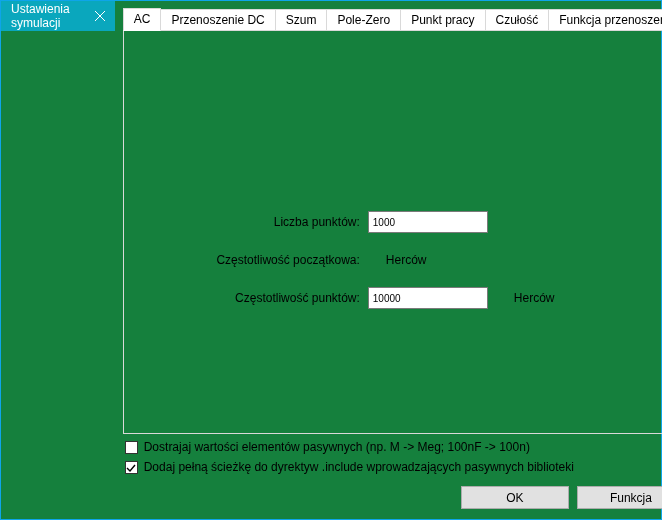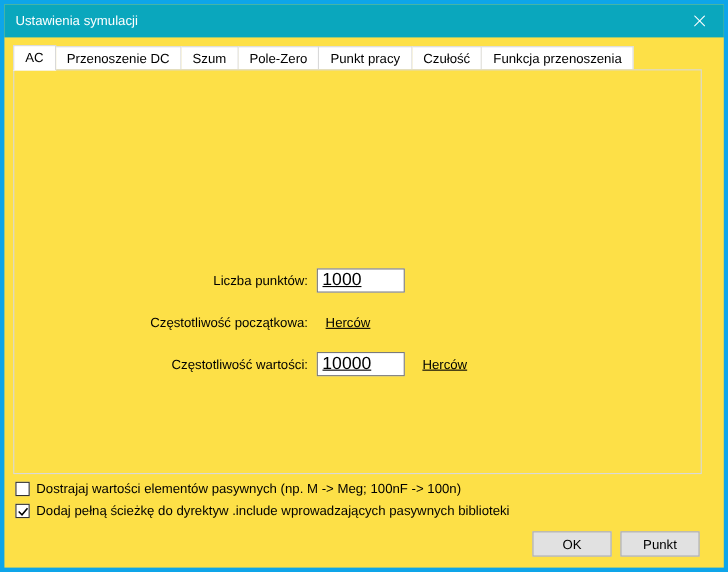--- a/index.html
+++ b/index.html
@@ -1,21 +1,21 @@
 <!DOCTYPE html>
 <html><head>
 <meta charset="utf-8">
 <style>
   * { box-sizing: border-box; }
   html, body { margin: 0; padding: 0; font-family: "Segoe UI", Tahoma, sans-serif; font-size: 12px; color: #000; }
   .window {
     width: 662px; height: 520px;
-    border: 4px solid #0ea5e9;
-    background: #fde047;
-    display: flex; flex-direction: column;
+    border: 1px solid #0ea5e9;
+    background: #15803d;
+    display: flex; flex-direction: row;
     position: relative;
   }
   .titlebar {
     height: 30px; background: #0aa7bd;
     display: flex; align-items: center; justify-content: space-between;
     padding: 0 0 0 10px; color: #fff; font-size: 12px;
   }
   .titlebar .title { }
   .titlebar .close {
     width: 45px; height: 30px; display: flex; align-items: center; justify-content: center;
@@ -46,39 +46,39 @@
     display: flex; flex-direction: column; gap: 20px; align-items: center;
   }
   .form-row {
     display: flex; align-items: center; gap: 8px;
     width: 410px;
   }
   .form-row label {
     width: 160px; text-align: right; font-size: 12px;
   }
   .form-row input[type=text] {
-    width: 80px; height: 22px; border: 1px solid #7a7a7a; padding: 1px 4px; font-family: inherit; font-size: 16px; text-decoration: underline;
+    width: 120px; height: 22px; border: 1px solid #7a7a7a; padding: 1px 4px; font-family: inherit; font-size: 10px;
   }
-  .form-row .unit { font-size: 12px; margin-left: 8px; text-decoration: underline; }
+  .form-row .unit { font-size: 12px; margin-left: 18px; }
   .checkboxes {
     margin-top: 6px; display: flex; flex-direction: column; gap: 6px;
     padding-left: 2px;
   }
   .check-row { display: flex; align-items: flex-end; gap: 6px; font-size: 12px; }
   .checkbox {
     width: 13px; height: 13px; border: 1px solid #333; background: #fff; display: inline-flex;
     align-items: center; justify-content: center; flex-shrink: 0;
   }
   .checkbox.checked svg { display: block; }
   .checkbox svg { display: none; }
   .button-row {
     margin-top: 12px; display: flex; justify-content: flex-end; gap: 8px; padding-right: 2px; padding-bottom: 2px;
   }
   .btn {
-    width: 72px; height: 23px; border: 1px solid #acacac; background: #e1e1e1;
+    width: 108px; height: 23px; border: 1px solid #acacac; background: #e1e1e1;
     font-family: inherit; font-size: 12px; cursor: default;
   }
 </style>
 </head>
 <body>
 
 <div class="window">
 
   <div class="titlebar">
     <span class="title">Ustawienia symulacji</span>
@@ -111,21 +111,21 @@
           <input type="text" value="1000" style="">
           <span class="unit"></span>
         </div>
 
         <div class="form-row">
           <label>Częstotliwość początkowa:</label>
           <span class="unit">Herców</span>
         </div>
 
         <div class="form-row">
-          <label>Częstotliwość wartości:</label>
+          <label>Częstotliwość punktów:</label>
           <input type="text" value="10000" style="">
           <span class="unit">Herców</span>
         </div>
 
       </div>
     </div>
 
     <div class="checkboxes">
       <div class="check-row">
         <span class="checkbox">
@@ -138,17 +138,17 @@
           <svg width="10" height="10" viewBox="0 0 10 10">
               <polyline points="1,5 4,8 9,2" fill="none" stroke="#000" stroke-width="1.4"></polyline>
             </svg>
         </span>
         <span>Dodaj pełną ścieżkę do dyrektyw .include wprowadzających pasywnych biblioteki</span>
       </div>
     </div>
 
     <div class="button-row">
       <button class="btn"><span>OK</span></button>
-      <button class="btn"><span>Punkt</span></button>
+      <button class="btn"><span>Funkcja</span></button>
     </div>
 
   </div>
 </div>
 
 </body></html>

